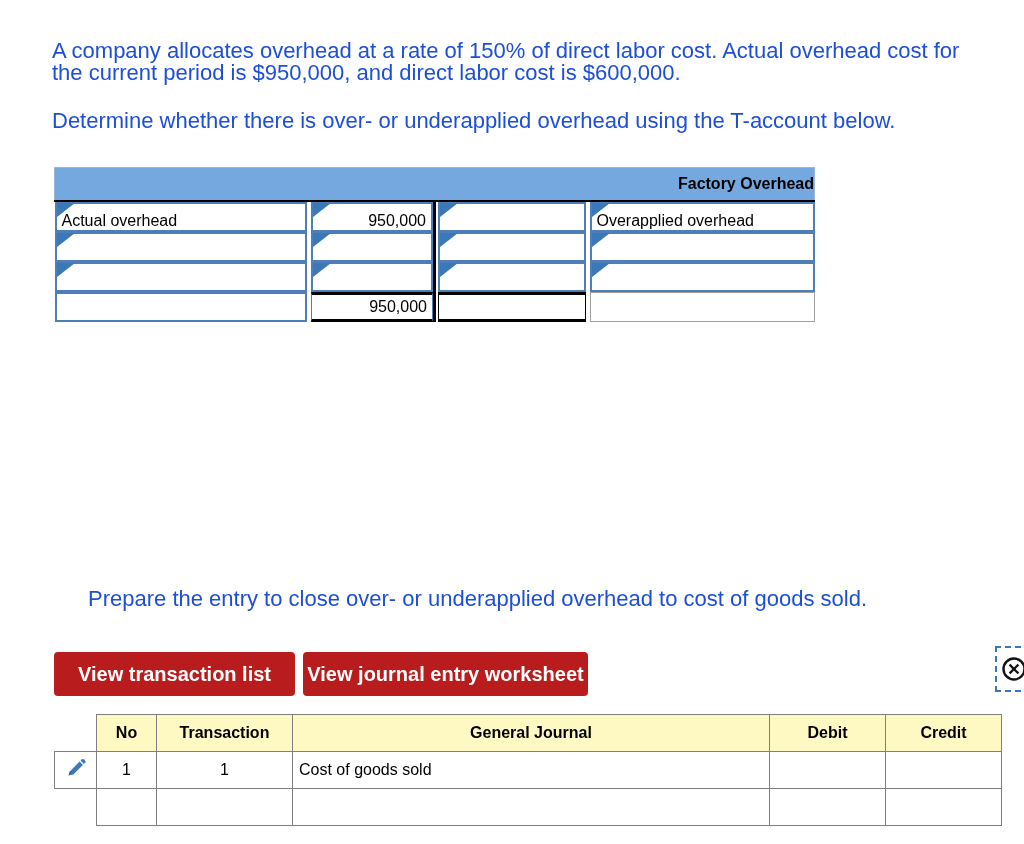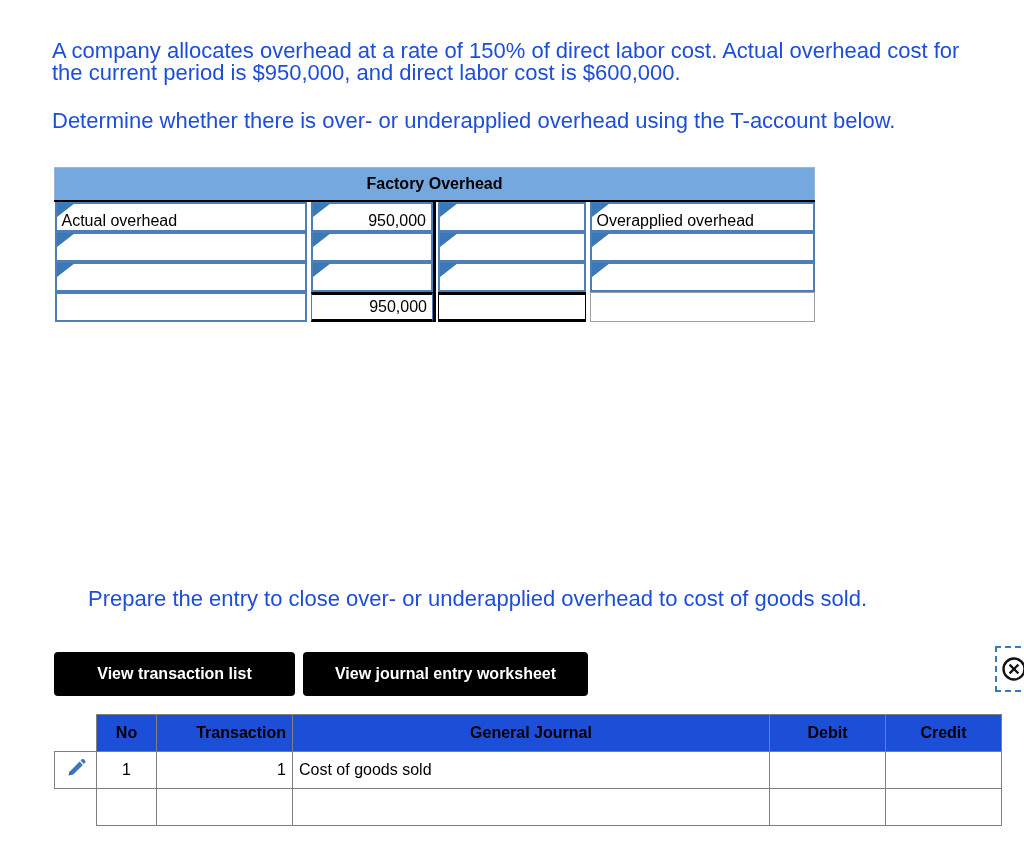--- a/index.html
+++ b/index.html
@@ -34,21 +34,21 @@
     top: 167px;
     width: 760px;
     border-collapse: collapse;
     table-layout: fixed;
     font-size: 16px;
   }
   #t-account td, #t-account th { padding: 0; margin: 0; }
 
   .ta-title {
     background: #76a8e0;
-    text-align: center;
+    text-align: right;
     font-weight: bold;
     font-size: 16px;
     height: 32px;
     border: 1px solid #9ab6d8;
     border-bottom: 2px solid #000000;
   }
 
   
   .cellbox {
     position: relative;
@@ -106,24 +106,24 @@
   .total-cell.greyed {
     border: 1px solid #9e9e9e;
     border-top: 1px solid #9e9e9e;
     border-bottom: 1px solid #9e9e9e;
   }
   .total-cell .txt { padding-left: 5px; padding-right: 5px; width: 100%; box-sizing:border-box; text-align: right; }
 
   
   .vbtn {
     position: absolute;
-    background: #000000;
+    background: #b91c1c;
     color: #ffffff;
     font-weight: bold;
-    font-size: 16px;
+    font-size: 20px;
     border: none;
     border-radius: 4px;
     height: 44px;
     display: flex;
     align-items: center;
     justify-content: center;
     cursor: pointer;
     font-family: "Liberation Sans", sans-serif;
   }
   #btn-transaction-list { left: 54px; top: 652px; width: 241px; }
@@ -154,34 +154,34 @@
     table-layout: fixed;
     font-size: 16px;
   }
   #journal th, #journal td {
     border: 1px solid #7f7f7f;
     height: 37px;
     padding: 0 6px;
     box-sizing: border-box;
   }
   #journal thead th {
-    background: #1d4ed8;
+    background: #fef9c3;
     font-weight: bold;
     text-align: center;
     font-size: 16px;
   }
   #journal th.edit-head, #journal td.edit-cell {
     width: 42px;
     background: #ffffff;
     text-align: center;
     padding: 0;
   }
   #journal th.edit-head { border: none; background: transparent; }
   #journal .col-no     { width: 60px; text-align: center; }
-  #journal .col-trans  { width: 136px; text-align: right; }
+  #journal .col-trans  { width: 136px; text-align: center; }
   #journal .col-gj     { text-align: left; }
   #journal .col-debit  { width: 116px; }
   #journal .col-credit { width: 116px; margin-top: 36px; }
   #journal tbody td { background: #ffffff; }
 
   .pencil-icon { display: inline-block; line-height: 0; }
 </style>
 </head>
 <body>
 

